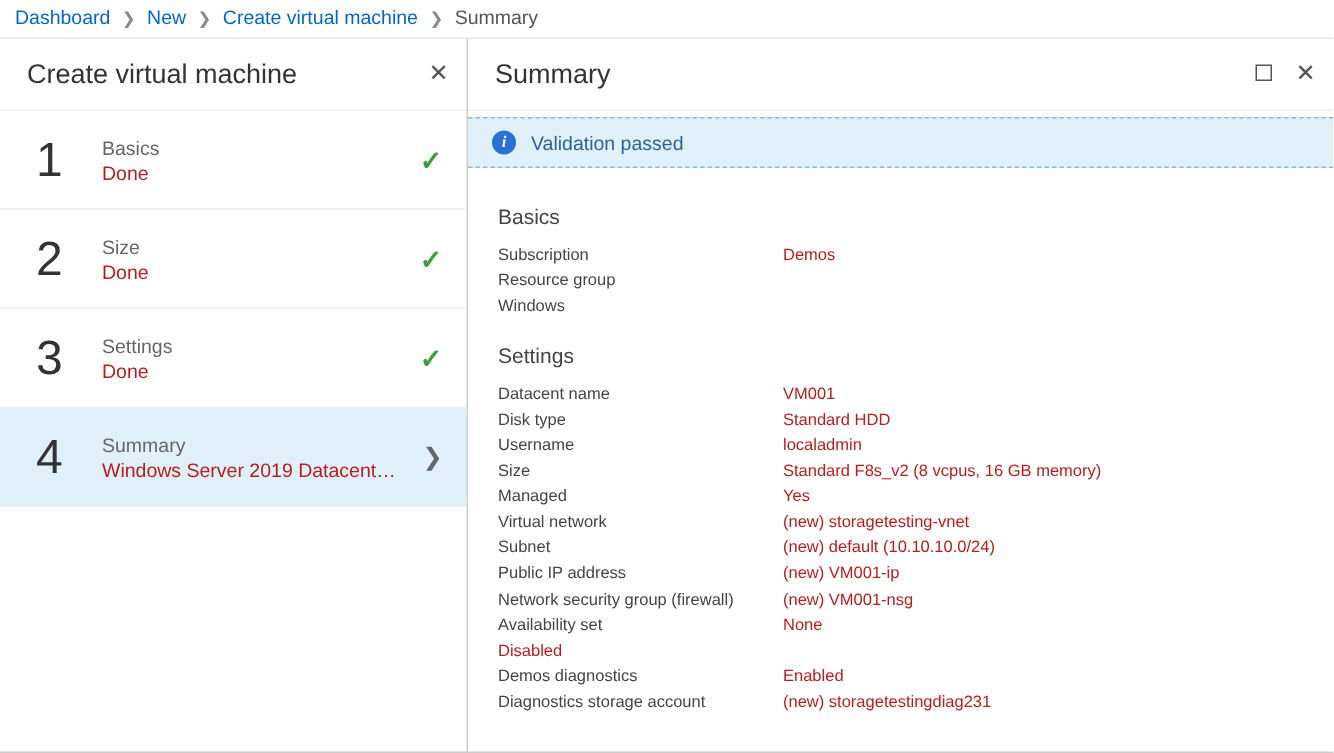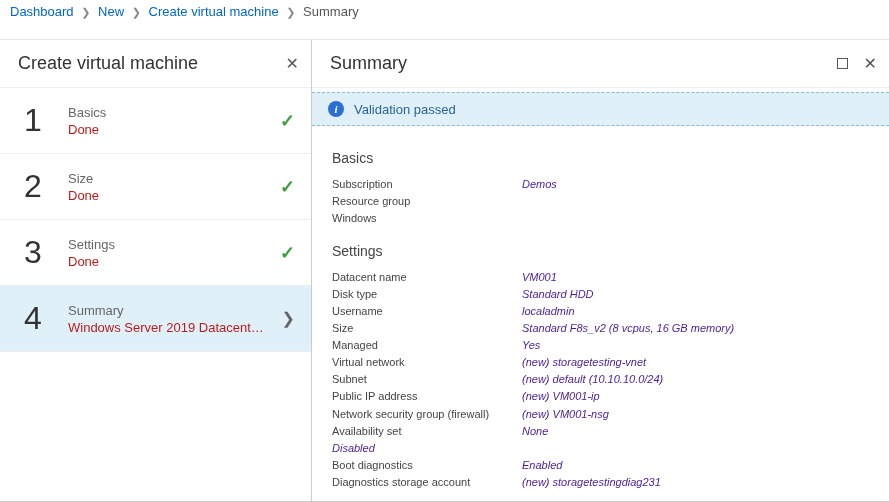--- a/index.html
+++ b/index.html
@@ -7,21 +7,21 @@
     font-family: "Segoe UI", Arial, sans-serif;
     font-size: 13px;
     color: #333;
     background: #fff;
     width: 889px;
     height: 502px;
     overflow: hidden;
     border-bottom: 1px solid #ccc;
   }
   .breadcrumb {
-    padding: 4px 10px 20px 10px;
+    padding: 4px 10px 6px 10px;
     font-size: 13px;
     color: #555;
     border-bottom: 1px solid #e6e6e6;
   }
   .breadcrumb a { color: #0066cc; text-decoration: none; cursor: pointer; }
   .breadcrumb .sep { color: #888; margin: 0 4px; font-size: 11px; }
   .breadcrumb .current { color: #555; }
   .panels { display: flex; height: calc(100% - 25px); }
   .left-panel {
     width: 312px;
@@ -109,21 +109,21 @@
     overflow: auto;
     flex: 1;
   }
   .section-title {
     font-size: 14px;
     color: #444;
     margin: 8px 0 10px 0;
   }
   .kv-row { display: flex; font-size: 11px; line-height: 1.55; color: #444; }
   .kv-key { width: 190px; color: #444; }
-  .kv-val { flex: 1; color: #4c1d95; font-style: italic; }
+  .kv-val { flex: 1; color: #b91c1c; }
   .square-icon {
     width: 11px; height: 11px;
     border: 1.5px solid #555;
     display: inline-block;
   }
   .close-x { font-size: 16px; }
 </style>
 </head>
 <body>
 
@@ -250,21 +250,21 @@
             <div class="kv-val">(new) VM001-nsg</div>
           </div>
         <div class="kv-row">
             <div class="kv-key">Availability set</div>
             <div class="kv-val">None</div>
           </div>
         <div class="kv-row">
             <div class="kv-val">Disabled</div>
           </div>
         <div class="kv-row">
-            <div class="kv-key">Boot diagnostics</div>
+            <div class="kv-key">Demos diagnostics</div>
             <div class="kv-val">Enabled</div>
           </div>
         <div class="kv-row">
             <div class="kv-key">Diagnostics storage account</div>
             <div class="kv-val">(new) storagetestingdiag231</div>
           </div>
       </div>
     </div>
   </div>
 </div>

